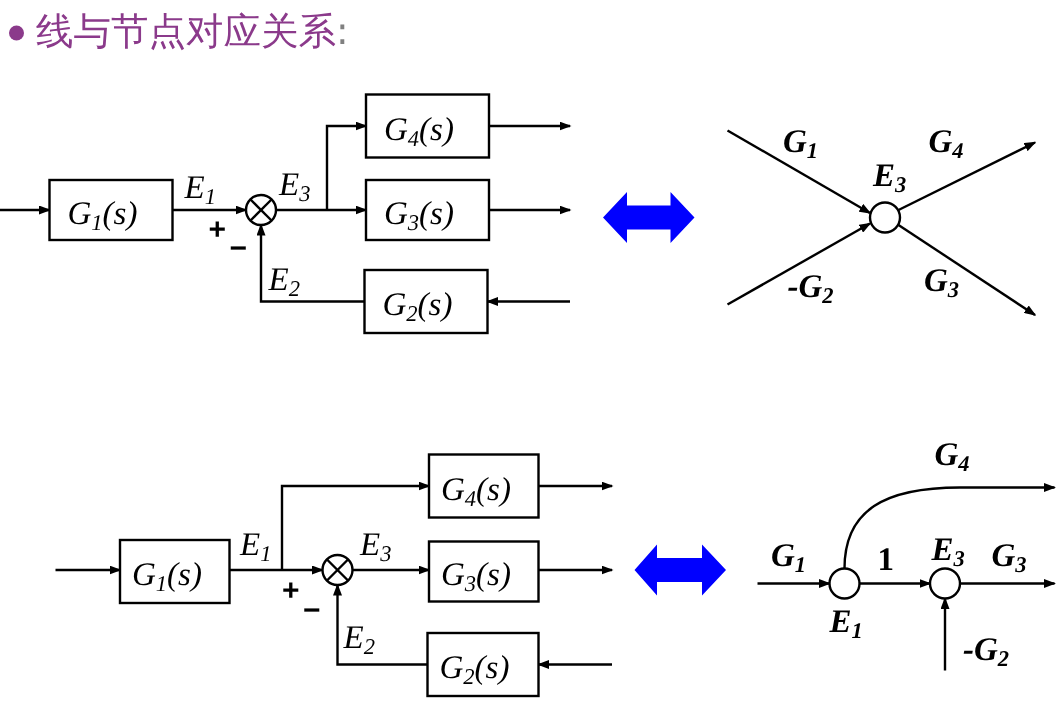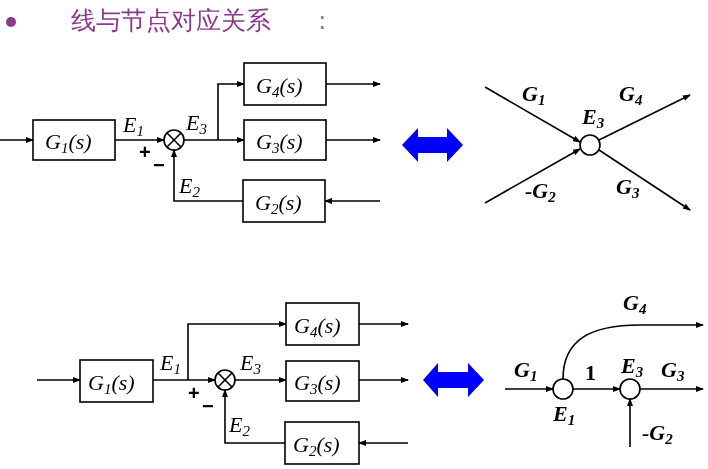--- a/index.html
+++ b/index.html
@@ -13,21 +13,21 @@
     .title .colon { color: #808080; }
     svg { position: absolute; left: 0; top: 0; }
     .lbl { font-family: "Liberation Serif", serif; font-style: italic; font-size: 22px; fill: #000; }
     .lbl-b { font-family: "Liberation Serif", serif; font-style: italic; font-weight: bold; font-size: 22px; fill: #000; }
     .sub { font-size: 15px; }
     .sign { font-family: "Liberation Sans", sans-serif; font-weight: bold; font-size: 20px; fill: #000; }
   </style>
 </head>
 <body>
 
-<div class="title" style="color: rgb(139, 58, 139); gap: 47px;">
+<div class="title" style="color: rgb(139, 58, 139);">
   <span class="bullet" style="background: rgb(139, 58, 139);"></span>
   <span>线与节点对应关系</span>
   <span class="colon">:</span>
 </div>
 
 <svg width="708" height="469" viewBox="0 0 708 469">
   <defs>
     <marker id="ah" markerWidth="8" markerHeight="6" refX="7" refY="3" orient="auto" markerUnits="userSpaceOnUse">
       <path d="M0,0 L8,3 L0,6 Z" fill="#000"></path>
     </marker>

